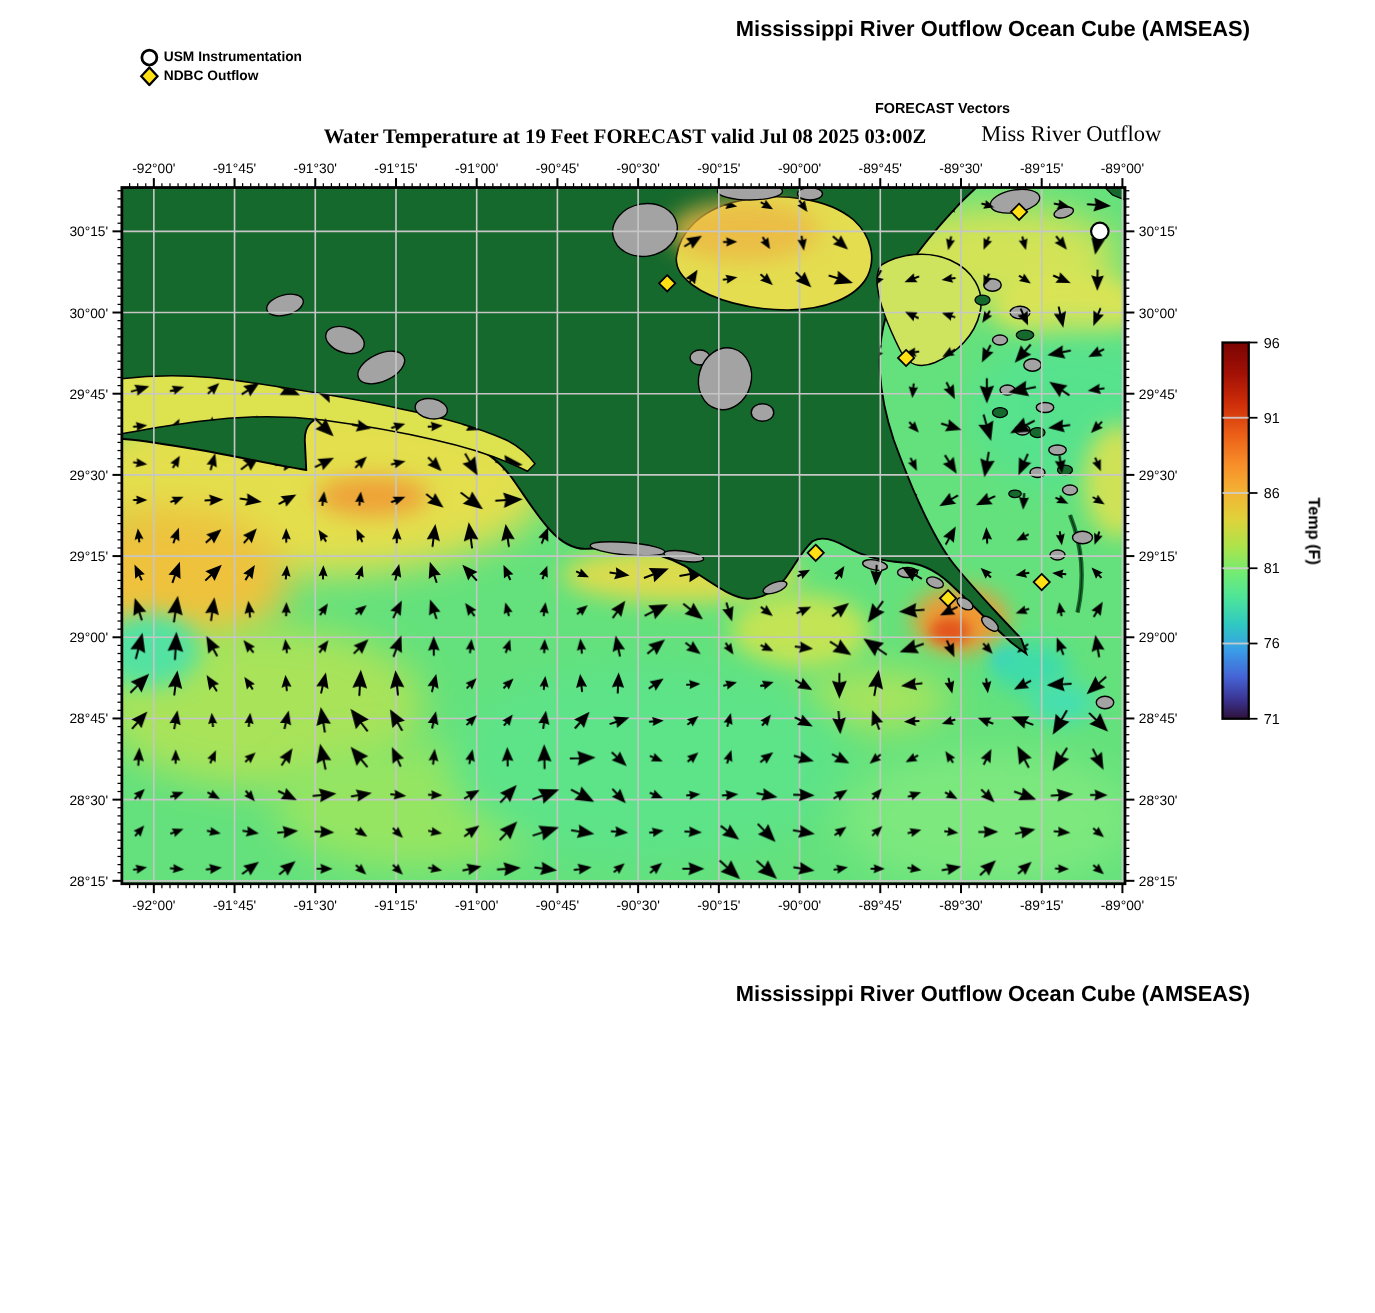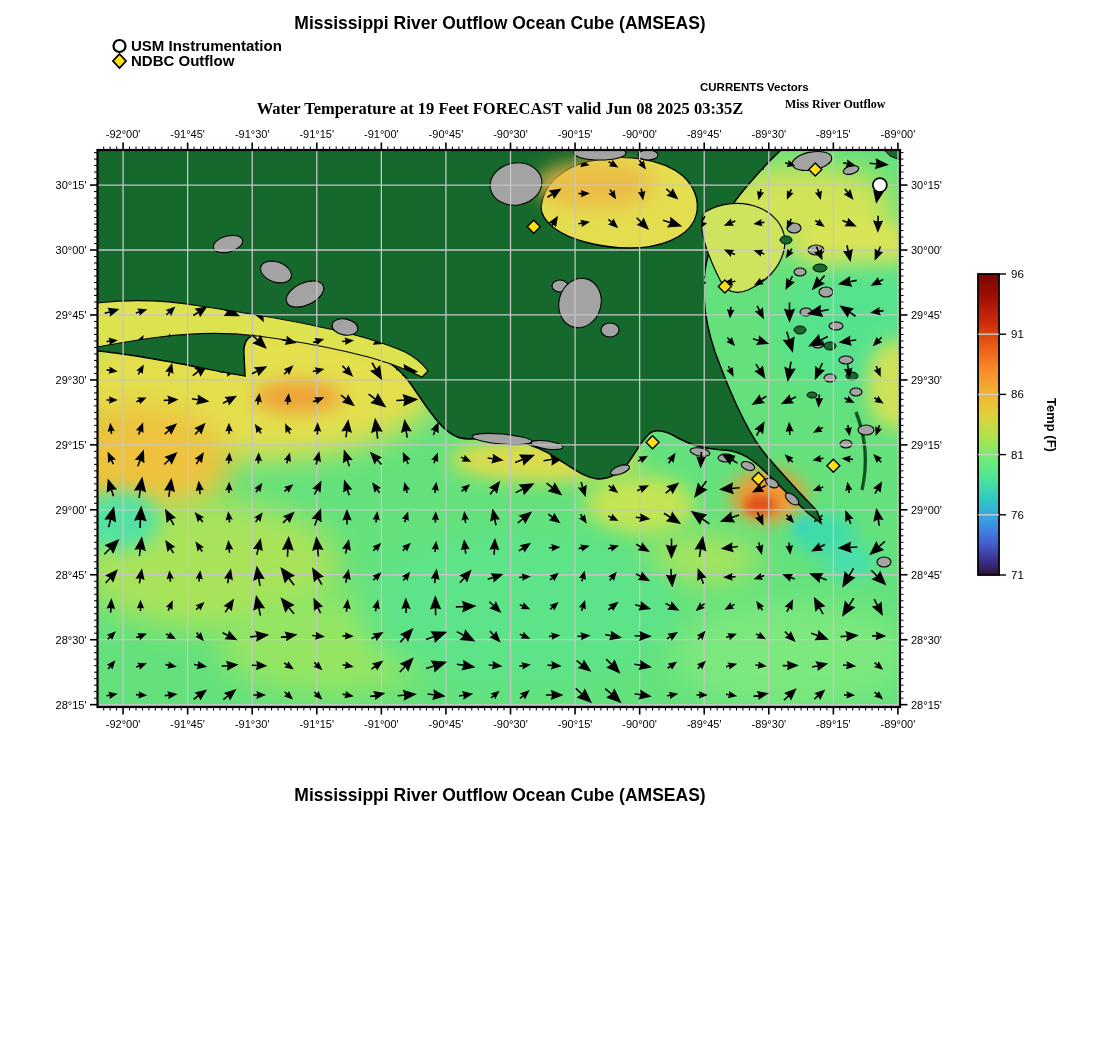--- a/index.html
+++ b/index.html
@@ -1,23 +1,23 @@
 <!DOCTYPE html>
 <html><head>
 <meta charset="utf-8">
 <style>
   html,body{margin:0;padding:0;background:#ffffff;}
   #canvas{position:relative;width:1100px;height:1050px;background:#ffffff;overflow:hidden;
           font-family:"Liberation Sans", sans-serif;}
   .abs{position:absolute;}
-  .title{font-weight:bold;font-size:17.5px;color:#000;text-align:center;letter-spacing:0px;}
+  .title{font-weight:bold;font-size:17.5px;color:#000;text-align:right;letter-spacing:0px;}
   .subtitle{font-family:"Liberation Serif", serif;font-weight:bold;font-size:16.5px;color:#000;text-align:center;}
-  .region-label{font-family:"Liberation Serif", serif;font-weight:bold;font-size:12px;color:#000;text-align:center;}
+  .region-label{font-family:"Liberation Serif", serif;font-weight:normal;font-size:18px;color:#000;text-align:center;}
   .legend-row{display:flex;align-items:center;height:15px;}
-  .legend-row .txt{font-weight:bold;font-size:15px;color:#000;margin-left:3px;white-space:nowrap;}
+  .legend-row .txt{font-weight:bold;font-size:11px;color:#000;margin-left:3px;white-space:nowrap;}
   .vecbox{border:2.5px solid #000;background:#fff;}
   .vec-caption{font-weight:bold;font-size:11.5px;color:#000;}
   svg text{font-family:"Liberation Sans", sans-serif;}
 </style>
 </head>
 <body>
 
 <div id="canvas">
 
   <div class="abs title" style="left:0;top:13px;width:1000px;">Mississippi River Outflow Ocean Cube (AMSEAS)</div>
@@ -30,23 +30,23 @@
       <span class="txt">USM Instrumentation</span>
     </div>
     <div class="legend-row">
       <svg width="17" height="16">
         <path d="M8.5,1 L15,8 L8.5,15 L2,8 Z" fill="#ffe014" stroke="#000" stroke-width="1.8"></path>
       </svg>
       <span class="txt">NDBC Outflow</span>
     </div>
   </div>
 
-  <div class="abs vec-caption" style="left:700px;top:81px;">CURRENTS Vectors</div>
-
-  <div class="abs subtitle" style="left:97px;top:99px;width:806px;">Water Temperature at 19 Feet FORECAST valid Jun 08 2025 03:35Z</div>
+  <div class="abs vec-caption" style="left:700px;top:81px;">FORECAST Vectors</div>
+
+  <div class="abs subtitle" style="left:97px;top:99px;width:806px;">Water Temperature at 19 Feet FORECAST valid Jul 08 2025 03:00Z</div>
   <div class="abs region-label" style="left:785px;top:97px;">Miss River Outflow</div>
 
   <svg id="map-svg" class="abs" style="left:0;top:0;" width="1100" height="780">
     <defs>
       <linearGradient id="cbar-grad" x1="0" y1="0" x2="0" y2="1">
           <stop offset="0%" stop-color="#7a0403"></stop>
           <stop offset="8%" stop-color="#a11005"></stop>
           <stop offset="16%" stop-color="#cc2c08"></stop>
           <stop offset="24%" stop-color="#ea5c16"></stop>
           <stop offset="32%" stop-color="#f88c28"></stop>

